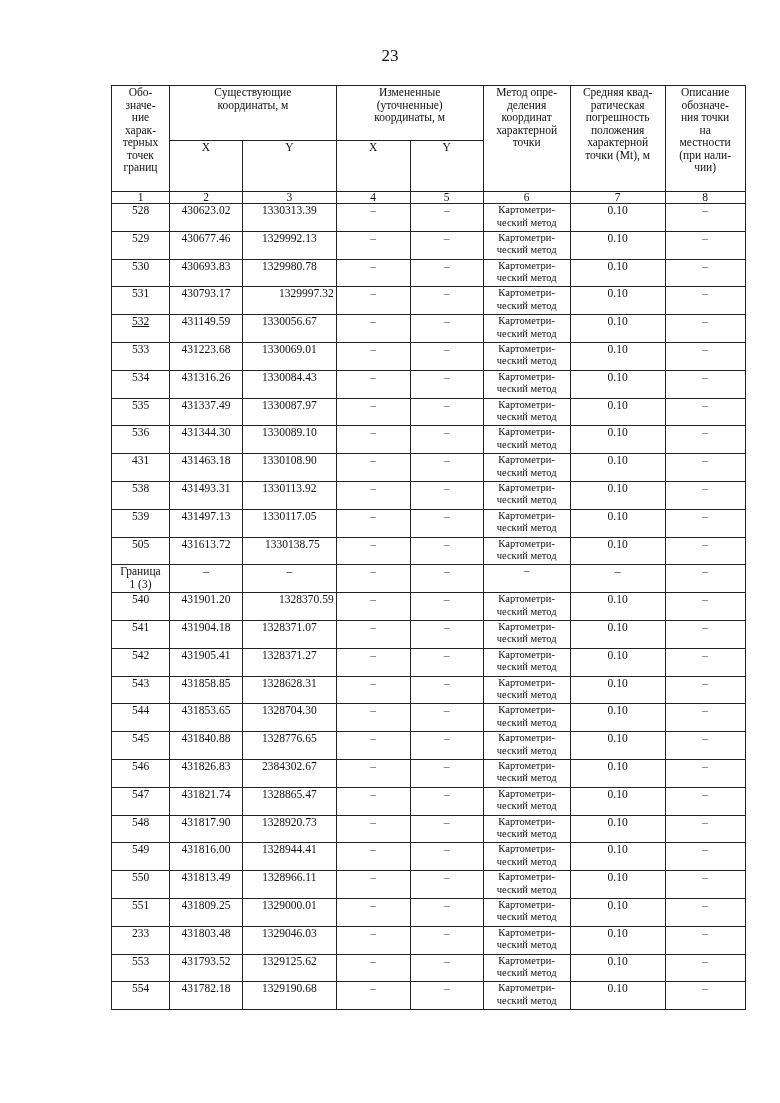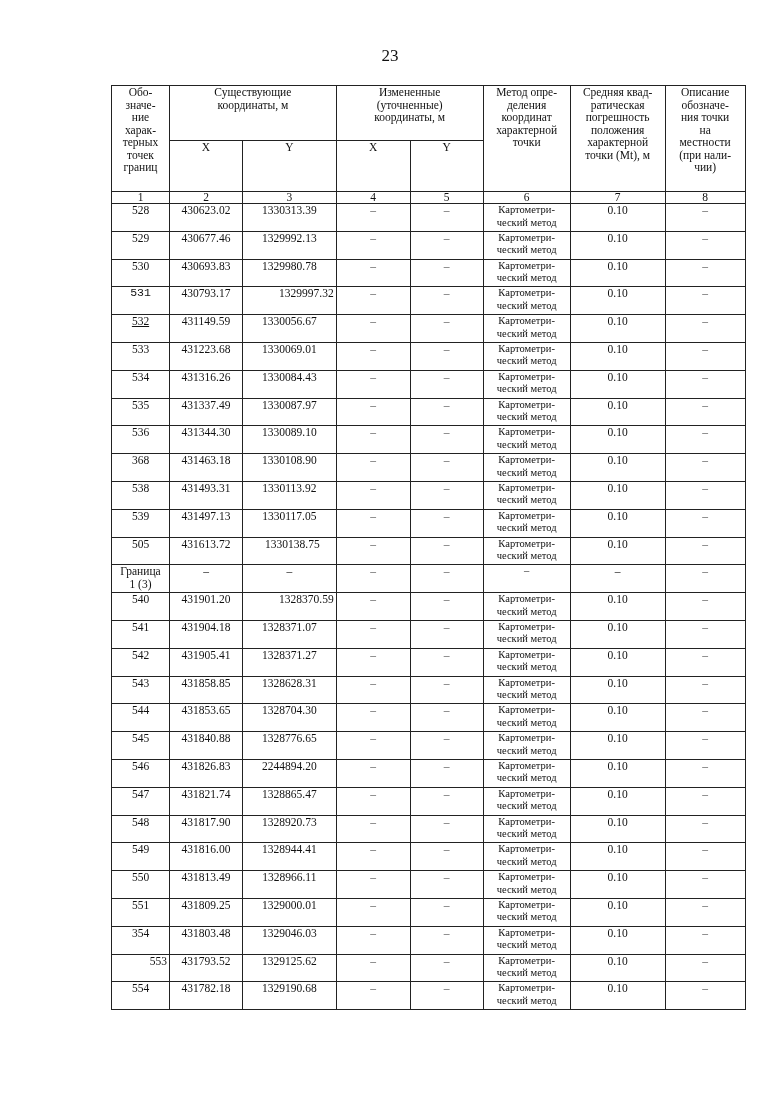--- a/index.html
+++ b/index.html
@@ -109,21 +109,21 @@
         <td style="white-space: pre-line;">430693.83</td>
         <td style="white-space: pre-line;">1329980.78</td>
         <td class="dash" style="white-space: pre-line;">–</td>
         <td class="dash" style="white-space: pre-line;">–</td>
         <td class="method" style="white-space: pre-line;">Картометри-
 ческий метод</td>
         <td style="white-space: pre-line;">0.10</td>
         <td class="dash" style="white-space: pre-line;">–</td>
       </tr>
       <tr>
-        <td style="white-space: pre-line; font-family: Liberation Mono, monospace;">531</td>
+        <td style="white-space: pre-line;">531</td>
         <td style="white-space: pre-line;">430793.17</td>
         <td style="white-space: pre-line; text-align: right;">1329997.32</td>
         <td class="dash" style="white-space: pre-line;">–</td>
         <td class="dash" style="white-space: pre-line;">–</td>
         <td class="method" style="white-space: pre-line;">Картометри-
 ческий метод</td>
         <td style="white-space: pre-line;">0.10</td>
         <td class="dash" style="white-space: pre-line;">–</td>
       </tr>
       <tr>
@@ -175,21 +175,21 @@
         <td style="white-space: pre-line;">431344.30</td>
         <td style="white-space: pre-line;">1330089.10</td>
         <td class="dash" style="white-space: pre-line;">–</td>
         <td class="dash" style="white-space: pre-line;">–</td>
         <td class="method" style="white-space: pre-line;">Картометри-
 ческий метод</td>
         <td style="white-space: pre-line;">0.10</td>
         <td class="dash" style="white-space: pre-line;">–</td>
       </tr>
       <tr>
-        <td style="white-space: pre-line;">368</td>
+        <td style="white-space: pre-line;">431</td>
         <td style="white-space: pre-line;">431463.18</td>
         <td style="white-space: pre-line;">1330108.90</td>
         <td class="dash" style="white-space: pre-line;">–</td>
         <td class="dash" style="white-space: pre-line;">–</td>
         <td class="method" style="white-space: pre-line;">Картометри-
 ческий метод</td>
         <td style="white-space: pre-line;">0.10</td>
         <td class="dash" style="white-space: pre-line;">–</td>
       </tr>
       <tr>
@@ -298,21 +298,21 @@
         <td class="dash" style="white-space: pre-line;">–</td>
         <td class="dash" style="white-space: pre-line;">–</td>
         <td class="method" style="white-space: pre-line;">Картометри-
 ческий метод</td>
         <td style="white-space: pre-line;">0.10</td>
         <td class="dash" style="white-space: pre-line;">–</td>
       </tr>
       <tr>
         <td style="white-space: pre-line;">546</td>
         <td style="white-space: pre-line;">431826.83</td>
-        <td style="white-space: pre-line;">2244894.20</td>
+        <td style="white-space: pre-line;">2384302.67</td>
         <td class="dash" style="white-space: pre-line;">–</td>
         <td class="dash" style="white-space: pre-line;">–</td>
         <td class="method" style="white-space: pre-line;">Картометри-
 ческий метод</td>
         <td style="white-space: pre-line;">0.10</td>
         <td class="dash" style="white-space: pre-line;">–</td>
       </tr>
       <tr>
         <td style="white-space: pre-line;">547</td>
         <td style="white-space: pre-line;">431821.74</td>
@@ -362,32 +362,32 @@
         <td style="white-space: pre-line;">431809.25</td>
         <td style="white-space: pre-line;">1329000.01</td>
         <td class="dash" style="white-space: pre-line;">–</td>
         <td class="dash" style="white-space: pre-line;">–</td>
         <td class="method" style="white-space: pre-line;">Картометри-
 ческий метод</td>
         <td style="white-space: pre-line;">0.10</td>
         <td class="dash" style="white-space: pre-line;">–</td>
       </tr>
       <tr>
-        <td style="white-space: pre-line;">354</td>
+        <td style="white-space: pre-line;">233</td>
         <td style="white-space: pre-line;">431803.48</td>
         <td style="white-space: pre-line;">1329046.03</td>
         <td class="dash" style="white-space: pre-line;">–</td>
         <td class="dash" style="white-space: pre-line;">–</td>
         <td class="method" style="white-space: pre-line;">Картометри-
 ческий метод</td>
         <td style="white-space: pre-line;">0.10</td>
         <td class="dash" style="white-space: pre-line;">–</td>
       </tr>
       <tr>
-        <td style="white-space: pre-line; text-align: right;">553</td>
+        <td style="white-space: pre-line;">553</td>
         <td style="white-space: pre-line;">431793.52</td>
         <td style="white-space: pre-line;">1329125.62</td>
         <td class="dash" style="white-space: pre-line;">–</td>
         <td class="dash" style="white-space: pre-line;">–</td>
         <td class="method" style="white-space: pre-line;">Картометри-
 ческий метод</td>
         <td style="white-space: pre-line;">0.10</td>
         <td class="dash" style="white-space: pre-line;">–</td>
       </tr>
       <tr>

